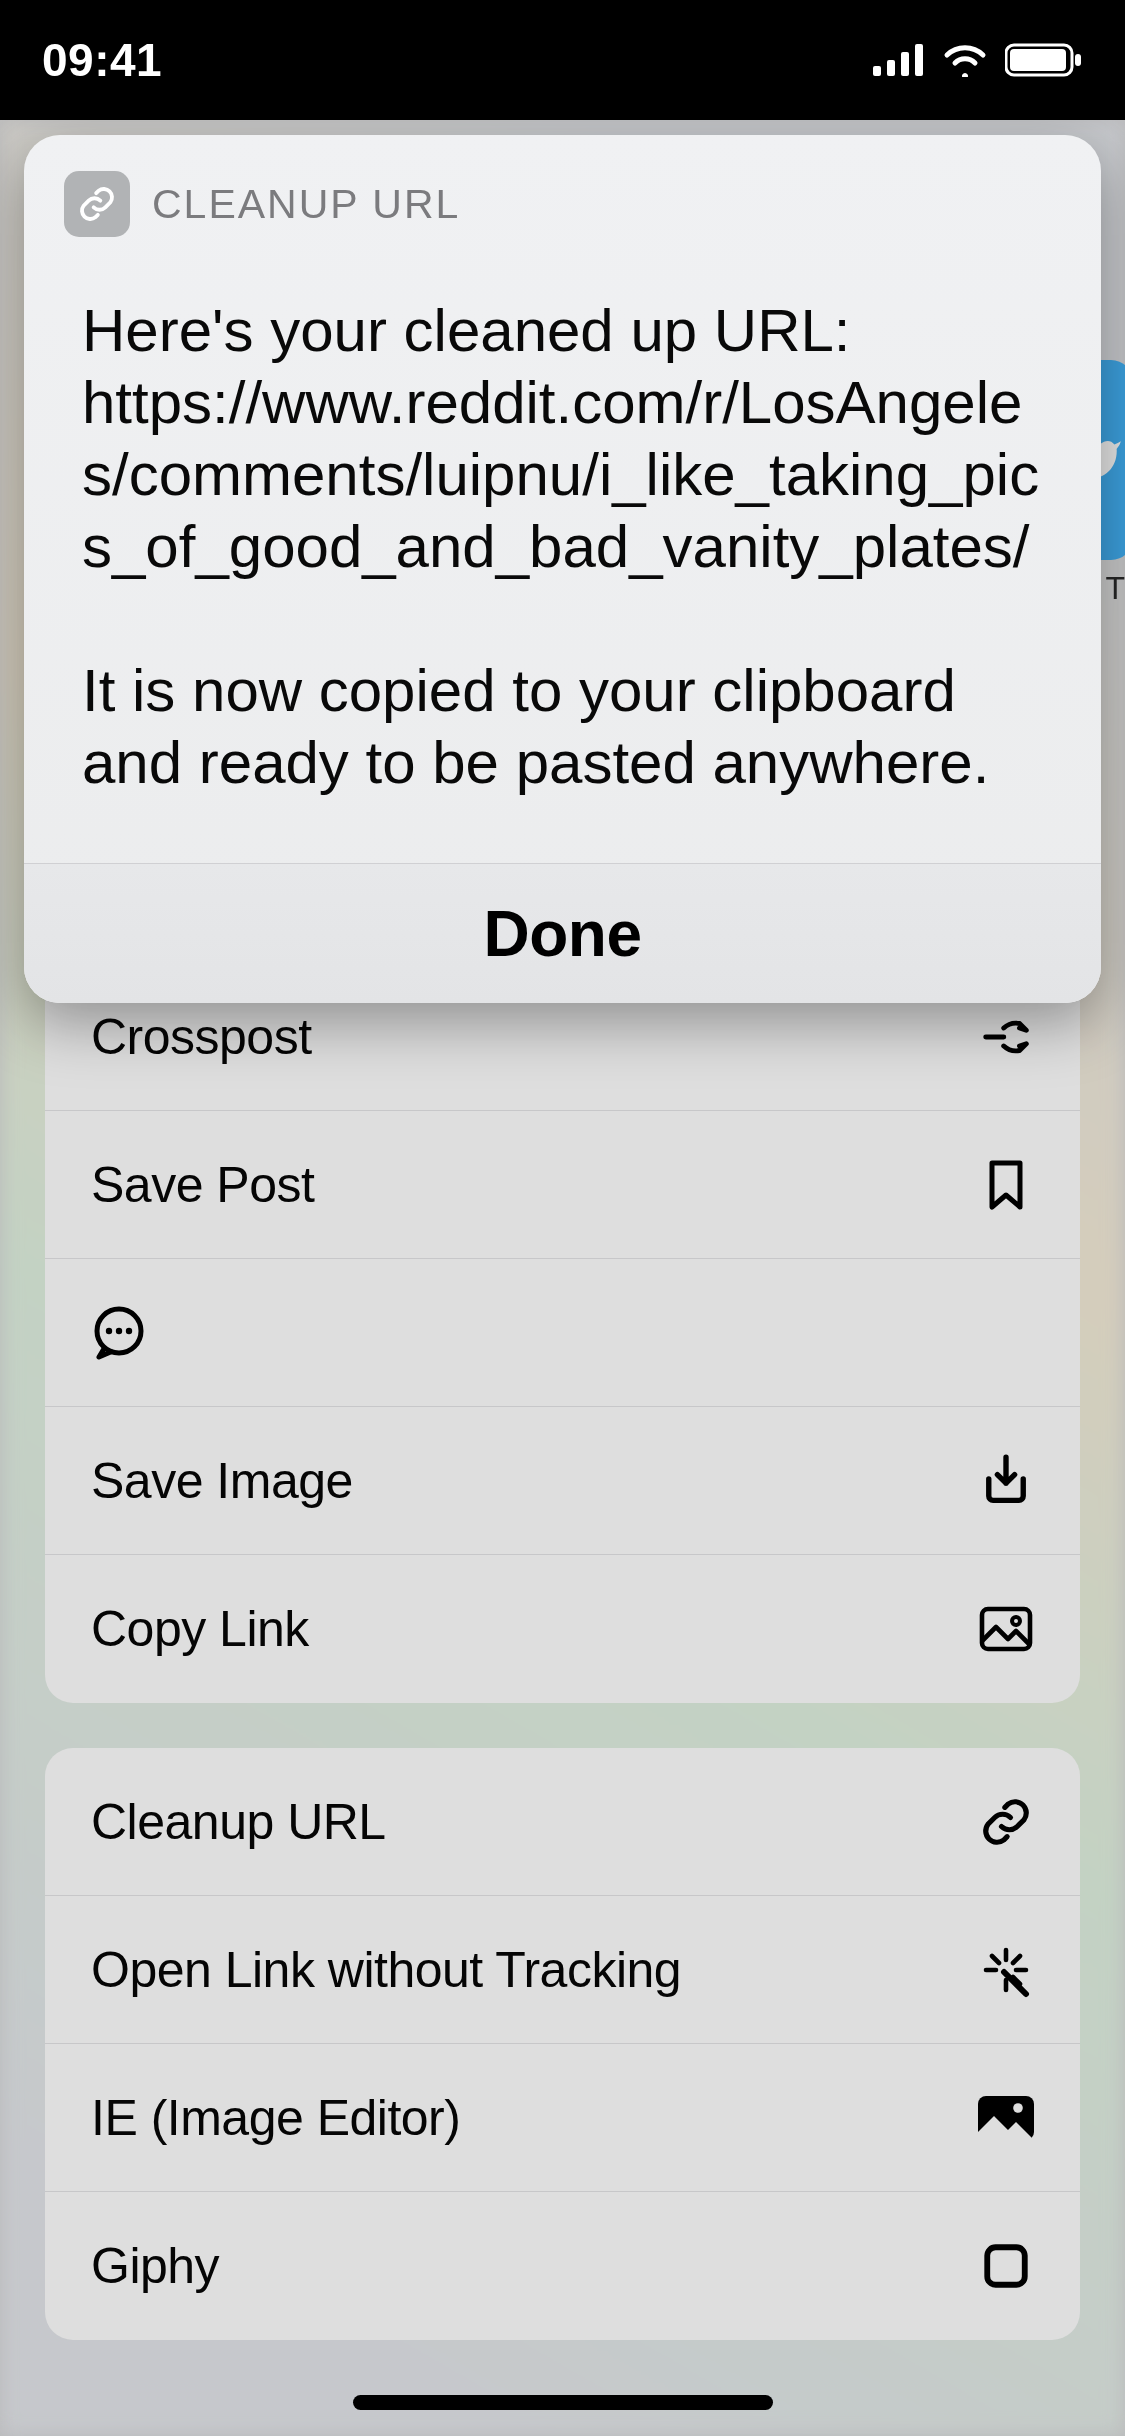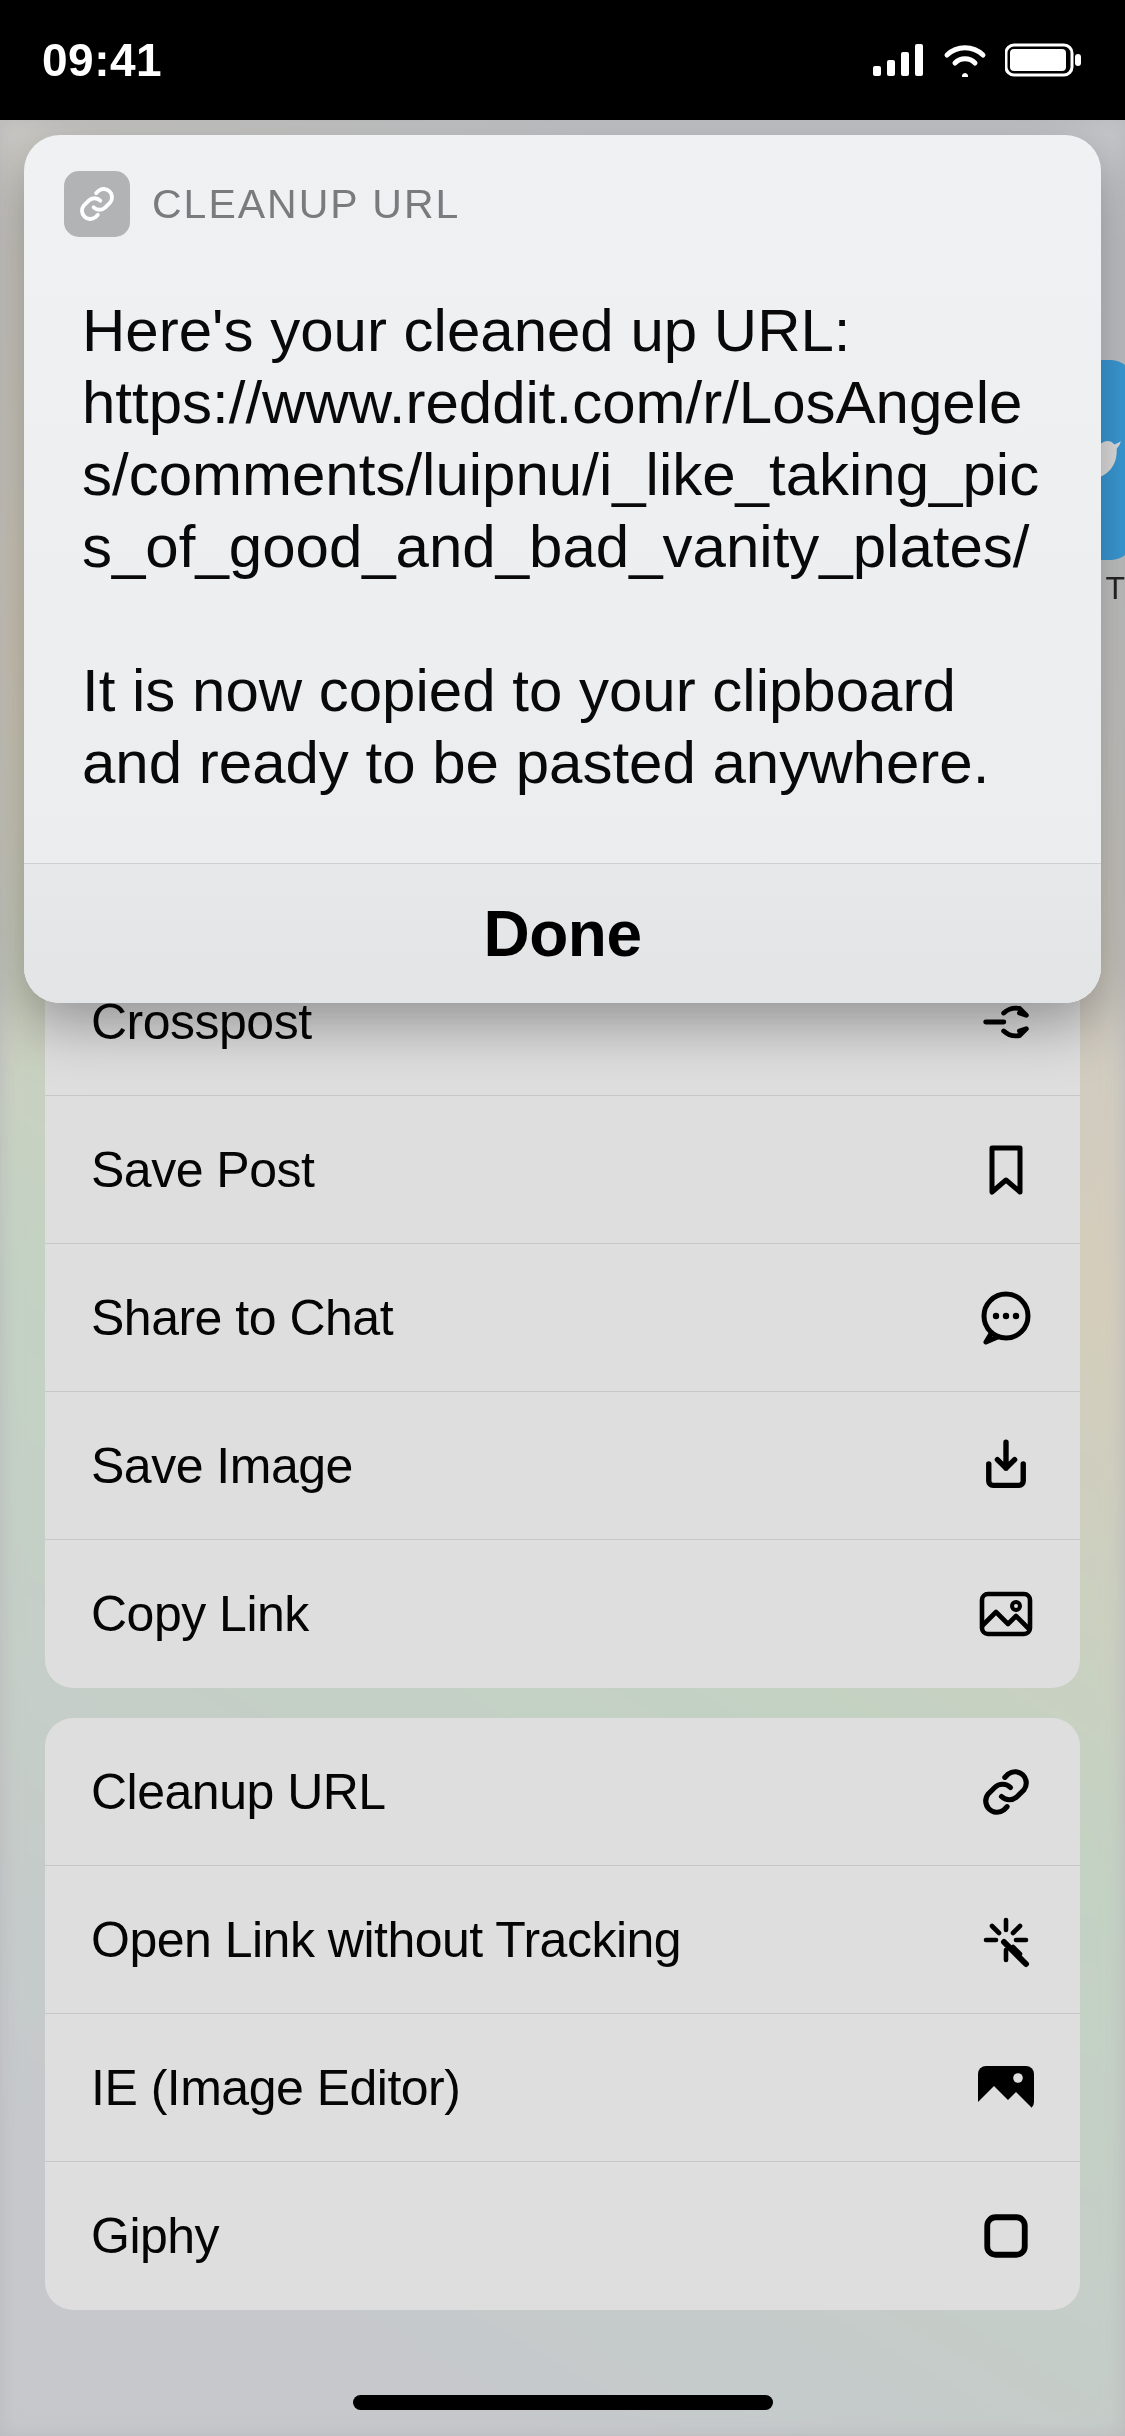--- a/index.html
+++ b/index.html
@@ -88,21 +88,21 @@
     position: absolute;
     top: 770px;
     left: 45px;
     right: 45px;
     z-index: 20;
   }
   .group {
     background: #dedede;
     border-radius: 28px;
     overflow: hidden;
-    margin-bottom: 30px;
+    margin-bottom: 45px;
   }
   .row {
     display: flex;
     align-items: center;
     justify-content: space-between;
     height: 148px;
     padding: 0 46px;
     border-bottom: 1px solid #c7c7c9;
   }
   .row:last-child { border-bottom: none; }
@@ -258,21 +258,20 @@
     </div>
     <div class="row">
       <span class="row-label">Save Post</span>
       <span class="row-icon">
         <svg width="48" height="56" viewBox="0 0 24 28">
             <path d="M5 3h14v22l-7-6-7 6z" stroke="#000" stroke-width="2.5" fill="none" stroke-linejoin="round"></path>
           </svg>
       </span>
     </div>
     <div class="row">
-      <span class="row-label">Share to Chat</span>
       <span class="row-icon">
         <svg width="56" height="56" viewBox="0 0 28 28">
             <circle cx="14" cy="13" r="11" stroke="#000" stroke-width="2.5" fill="none"></circle>
             <path d="M7 21 l-3 5 l7 -3" stroke="#000" stroke-width="2.5" fill="none" stroke-linejoin="round"></path>
             <circle cx="9" cy="13" r="1.6" fill="#000"></circle>
             <circle cx="14" cy="13" r="1.6" fill="#000"></circle>
             <circle cx="19" cy="13" r="1.6" fill="#000"></circle>
           </svg>
       </span>
     </div>

